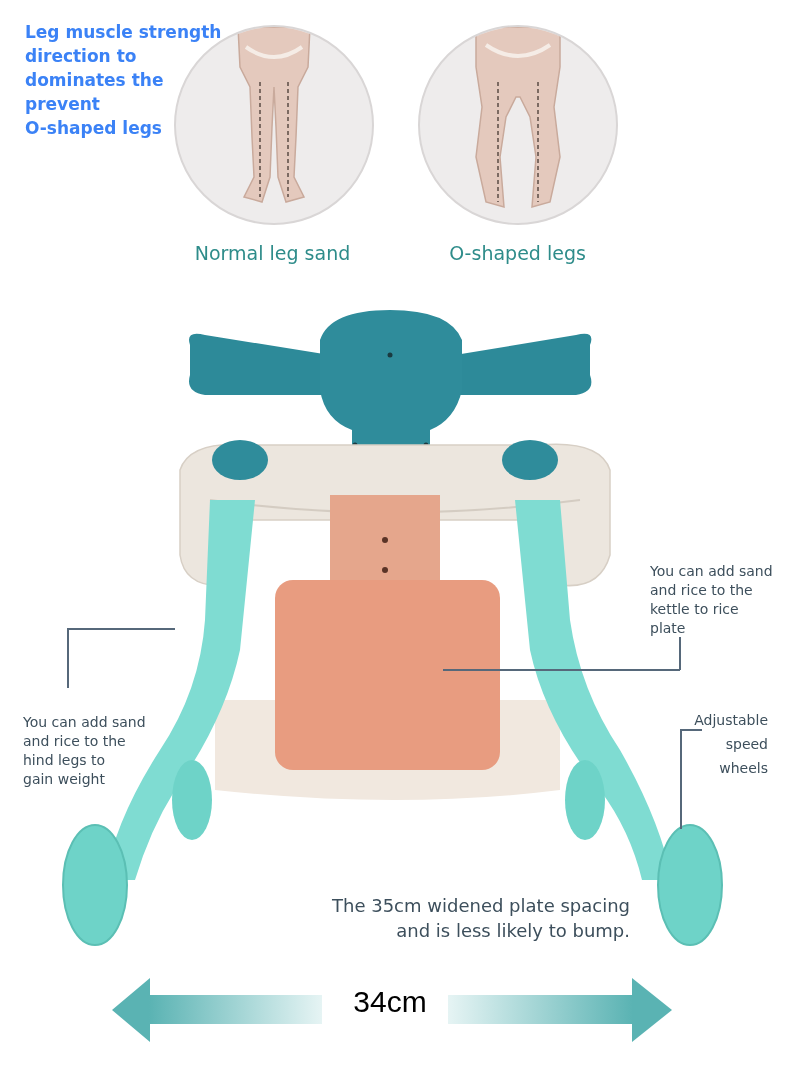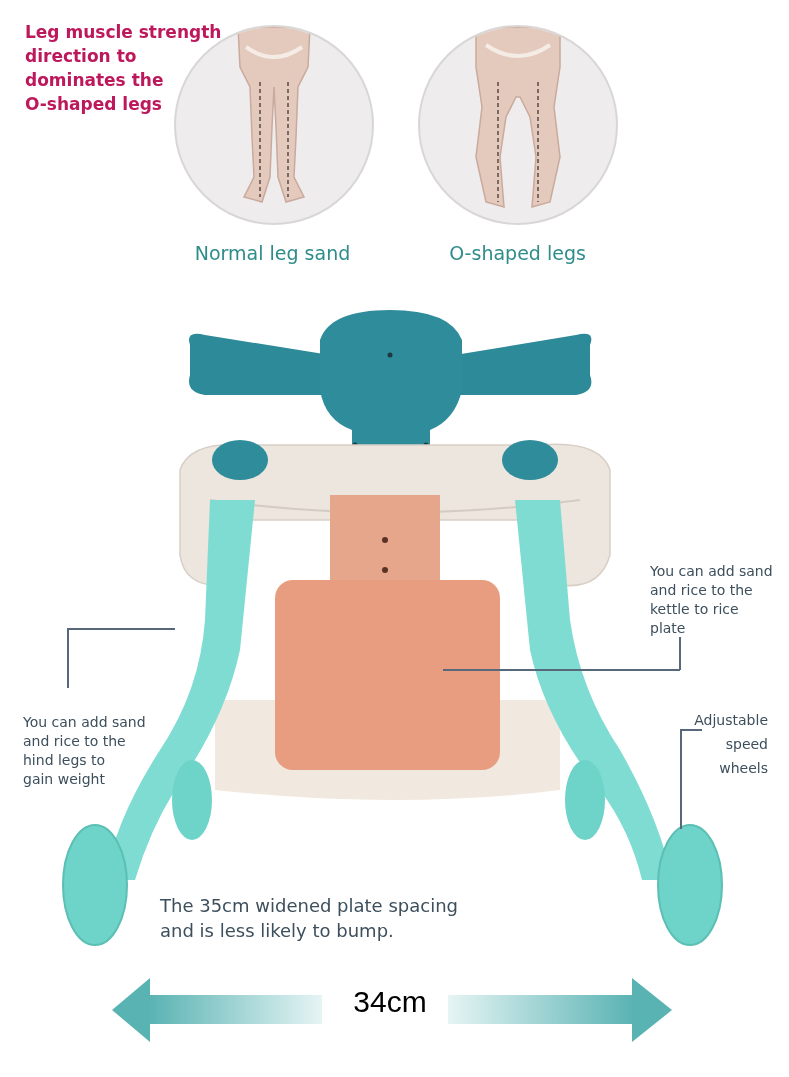--- a/index.html
+++ b/index.html
@@ -1,32 +1,33 @@
 <!DOCTYPE html>
 <html><head>
 <meta charset="utf-8">
 <style>
   html, body { margin: 0; padding: 0; background: #ffffff; }
   body { width: 789px; height: 1077px; position: relative; overflow: hidden; font-family: "DejaVu Sans", sans-serif; }
   .abs { position: absolute; }
-  .headline { left: 25px; top: 20px; width: 200px; color: #be185d; font-weight: bold; font-size: 17px; line-height: 24px; font-family: "DejaVu Sans", sans-serif; }
+  .headline { left: 25px; top: 20px; width: 200px; color: #3b82f6; font-weight: bold; font-size: 17px; line-height: 24px; font-family: "DejaVu Sans", sans-serif; }
   .circle { border-radius: 50%; background: #eeecec; border: 2px solid #d9d6d6; overflow: hidden; }
   .leg-label { color: #2e8c8a; font-size: 19px; text-align: center; font-family: "DejaVu Sans", sans-serif; }
   .callout { color: #3d4f5c; font-size: 14px; line-height: 19px; font-family: "DejaVu Sans", sans-serif; margin-top: 12px; }
   .line { background: #56687a; }
-  .caption { left: 160px; top: 893px; width: 470px; text-align: left; color: #3d4f5c; font-size: 18px; line-height: 25px; }
+  .caption { left: 160px; top: 893px; width: 470px; text-align: right; color: #3d4f5c; font-size: 18px; line-height: 25px; }
   .measure { color: #000000; font-size: 30px; font-family: "Liberation Sans", sans-serif; left: 335px; top: 985px; width: 110px; text-align: center; }
 </style>
 </head>
 <body>
 
 <div class="abs headline">
   <div>Leg muscle strength</div>
   <div>direction to</div>
   <div>dominates the</div>
+  <div>prevent</div>
   <div>O-shaped legs</div>
 </div>
 
 <div class="abs circle" style="left:174px; top:25px; width:196px; height:196px;">
   <svg width="196" height="196" viewBox="0 0 196 196">
     <path d="M62 0 L134 0 L132 40 L122 60 L120 110 L118 150 L128 170 L110 175 L102 150 L100 100 L98 60 L96 100 L94 150 L86 175 L68 170 L78 150 L76 110 L74 60 L64 40 Z" fill="#e4c9bd" stroke="#c9aa9c" stroke-width="1.5"></path>
     <path d="M70 20 Q98 40 126 20" fill="none" stroke="#f5ece6" stroke-width="4"></path>
     <line x1="84" y1="55" x2="84" y2="170" stroke="#5a4a44" stroke-width="1.5" stroke-dasharray="4,3"></line>
     <line x1="112" y1="55" x2="112" y2="170" stroke="#5a4a44" stroke-width="1.5" stroke-dasharray="4,3"></line>
   </svg>

